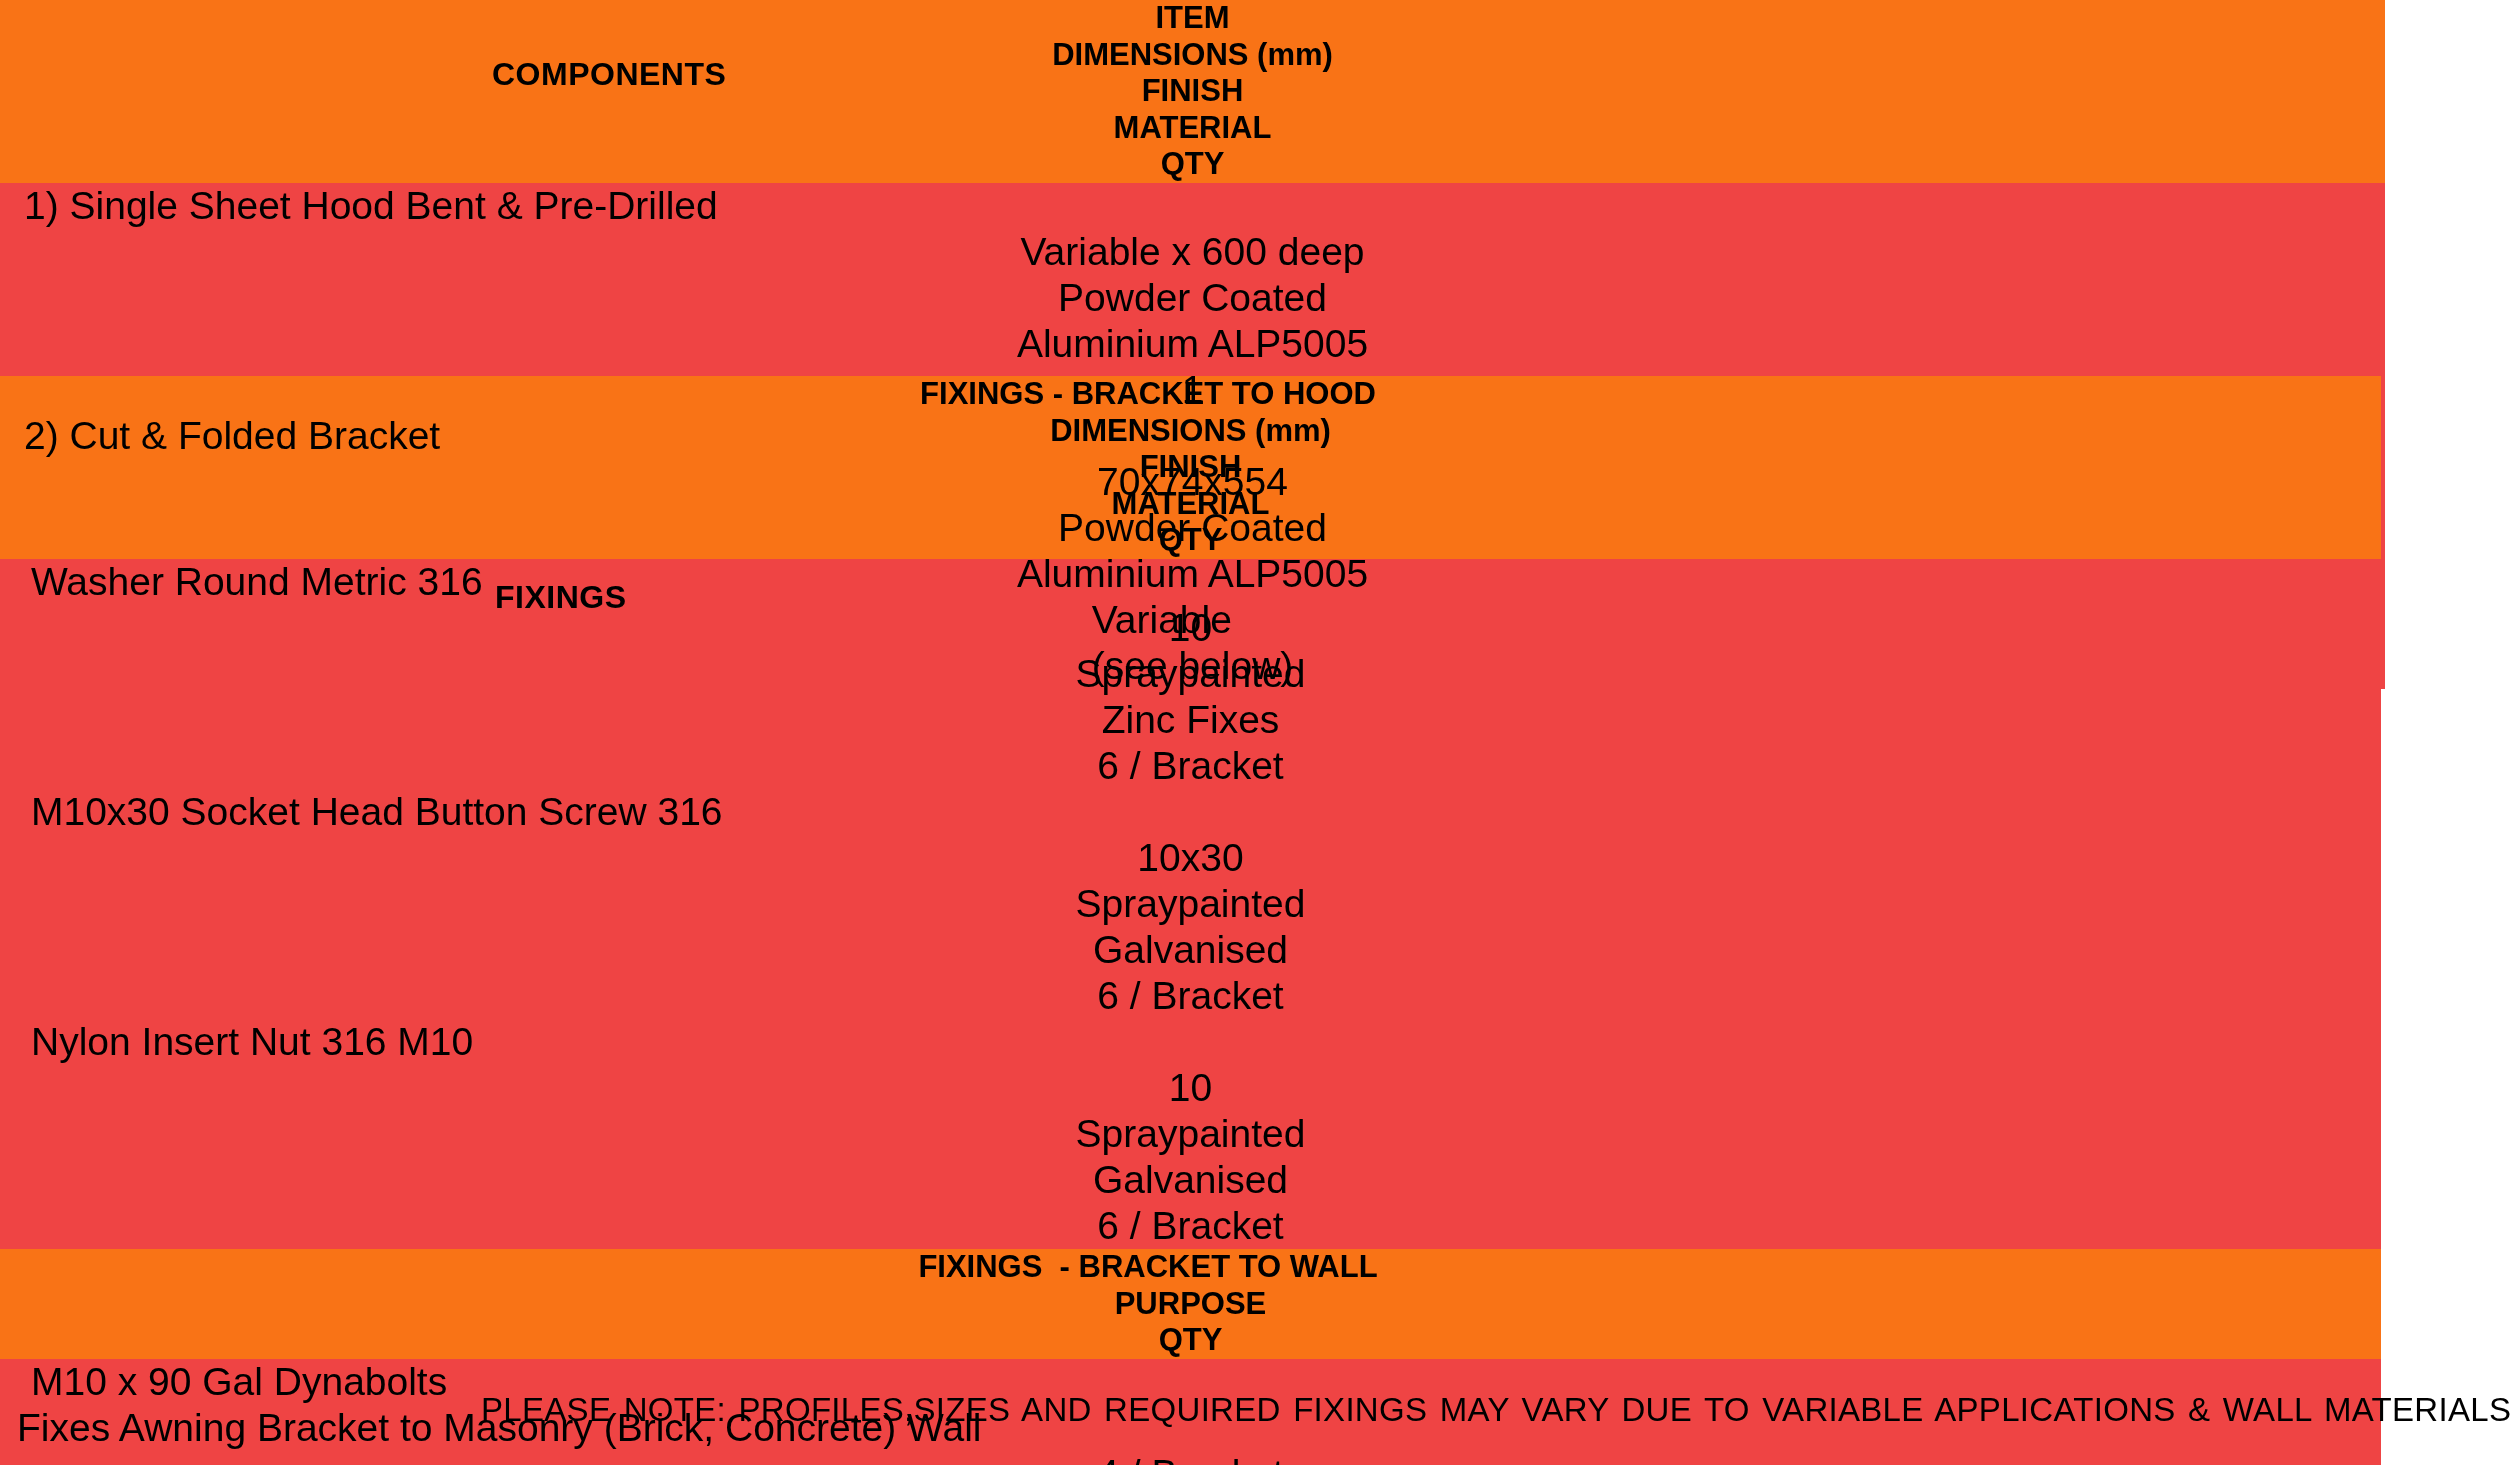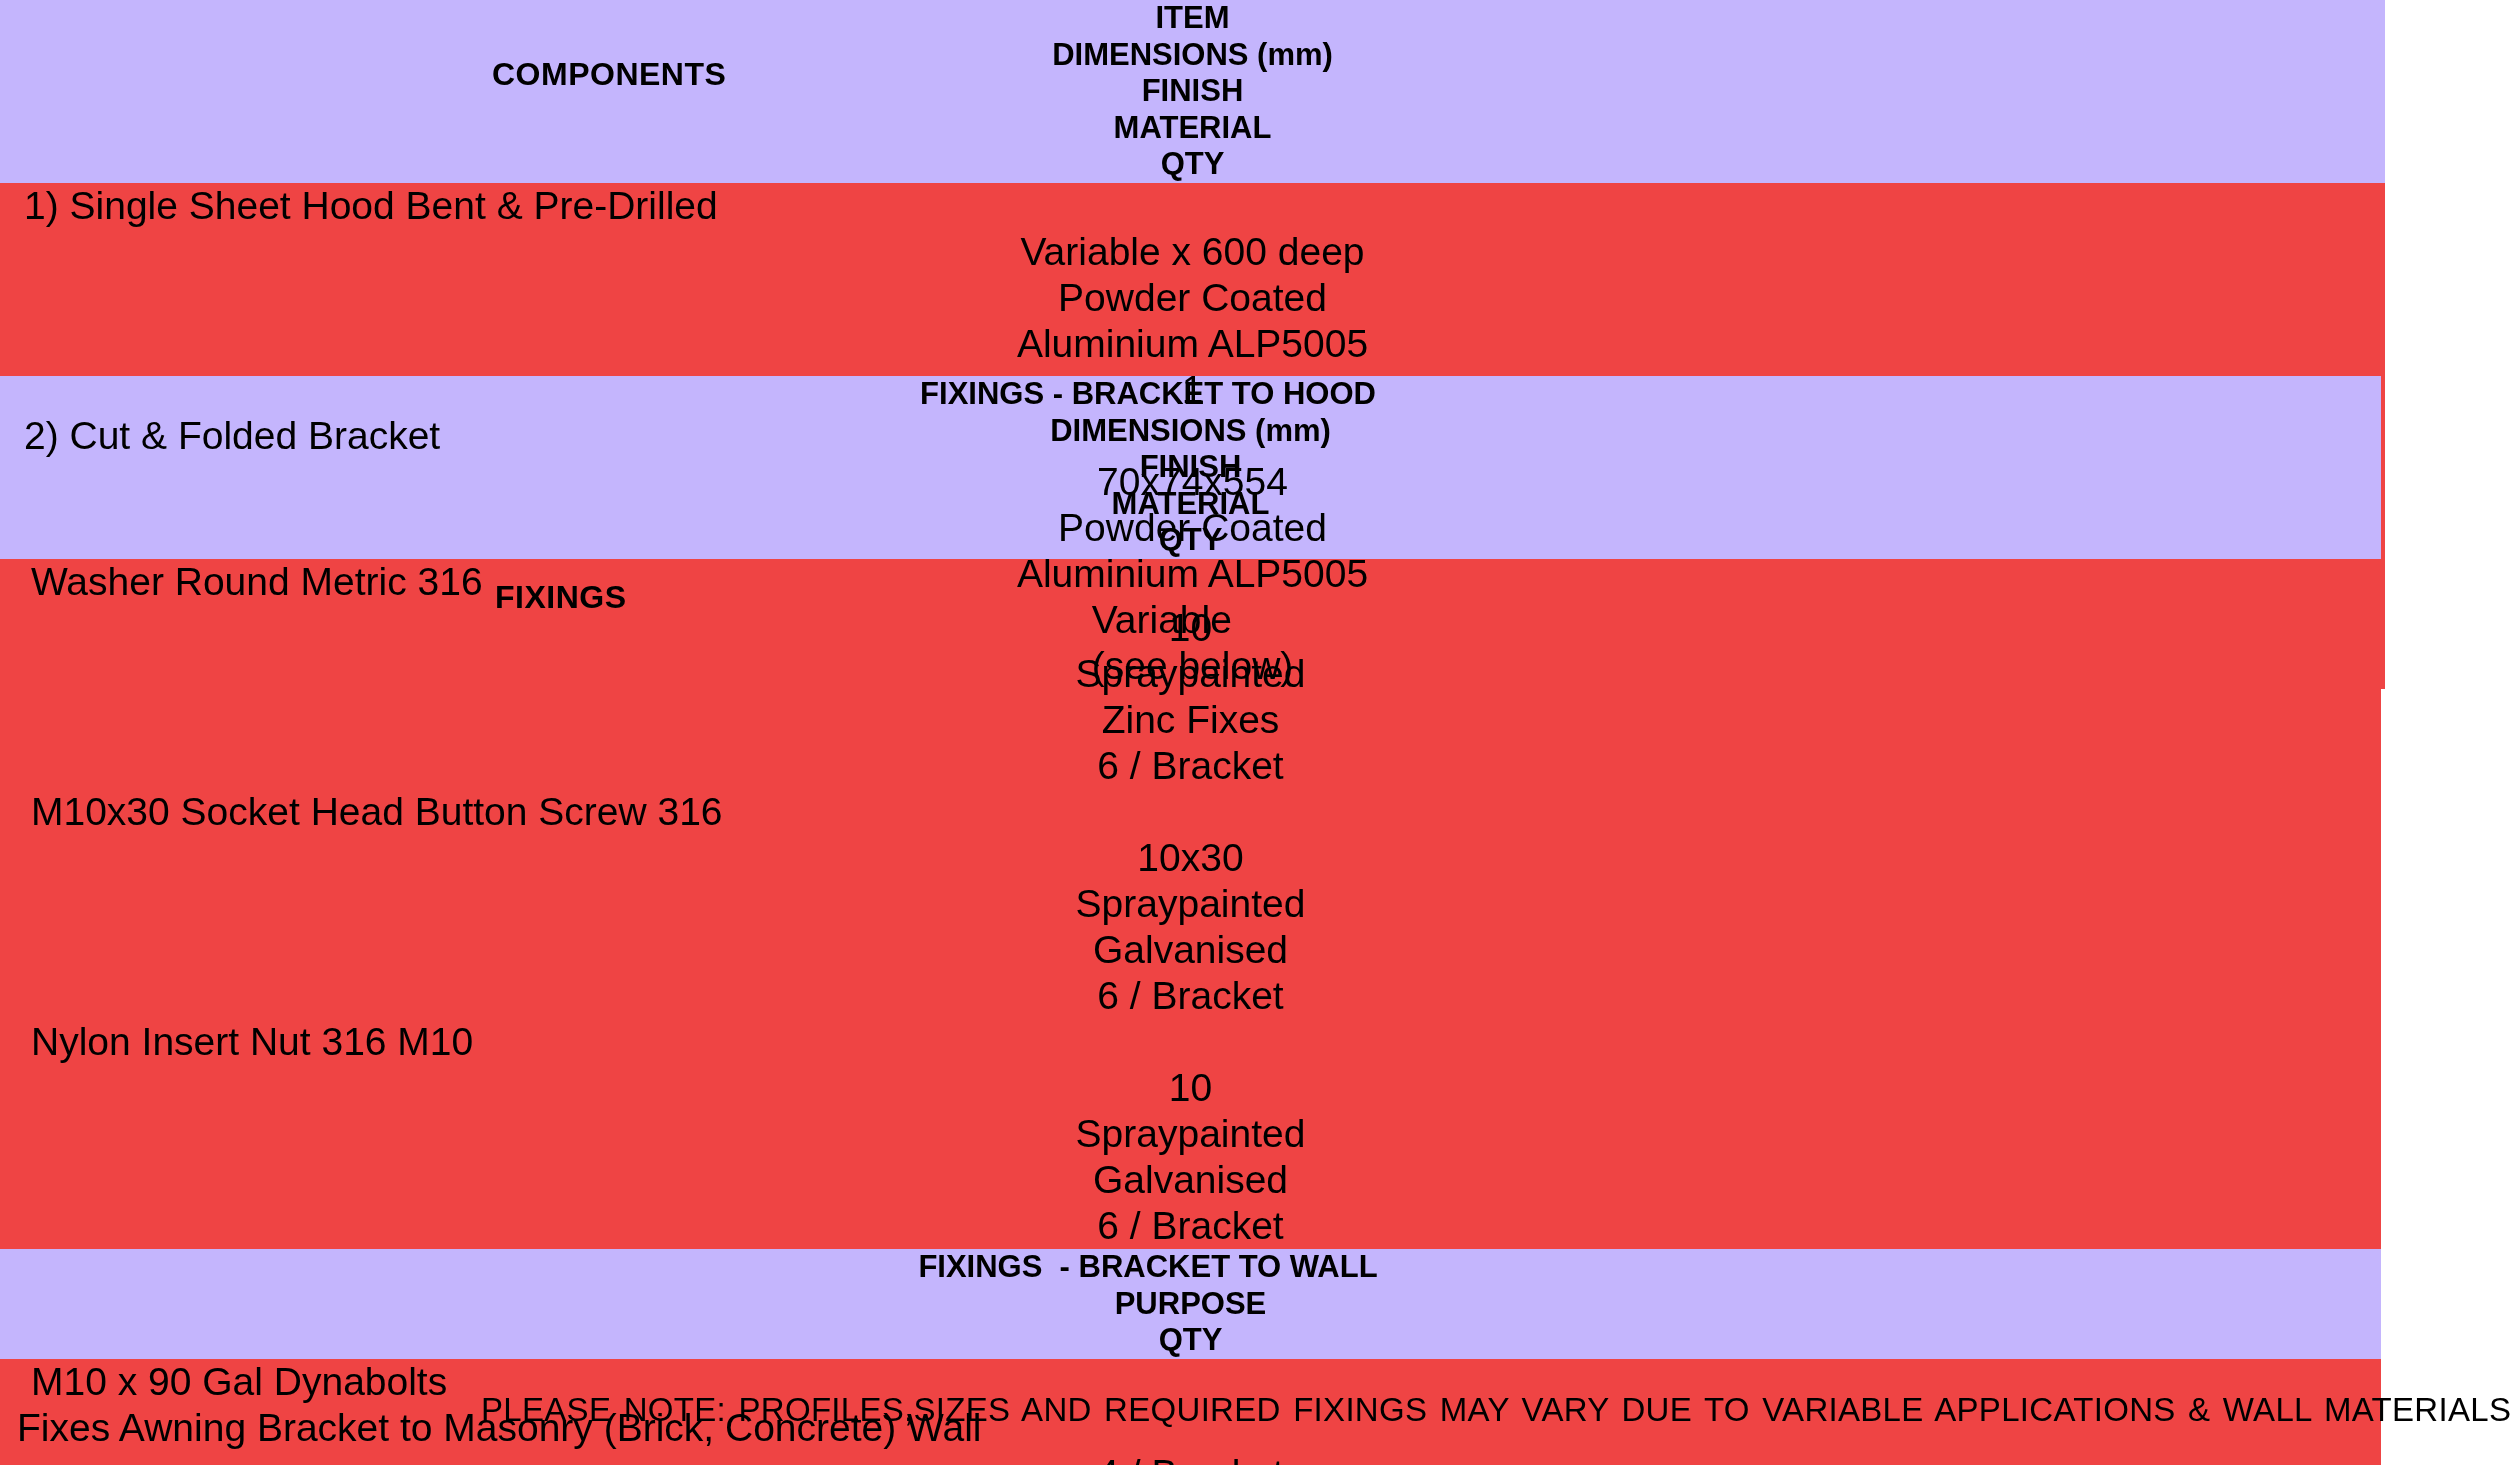--- a/index.html
+++ b/index.html
@@ -40,21 +40,21 @@
     background: #ef4444;
     display: flex;
     align-items: center;
     justify-content: center;
     text-align: center;
     font-size: 39px;
     line-height: 1.18;
     overflow: hidden;
   }
   .cell.head {
-    background: #c4b5fd;
+    background: #f97316;
     font-weight: bold;
     font-size: 31px;
   }
   .cell.left {
     justify-content: flex-start;
     text-align: left;
   }
   .cell.item-col   { padding-left: 24px; padding-right: 146px; }
   .cell.fix-col    { padding-left: 31px; padding-right: 10px; }
   .cell.purpose-col{ padding-left: 17px; padding-right: 10px; }

